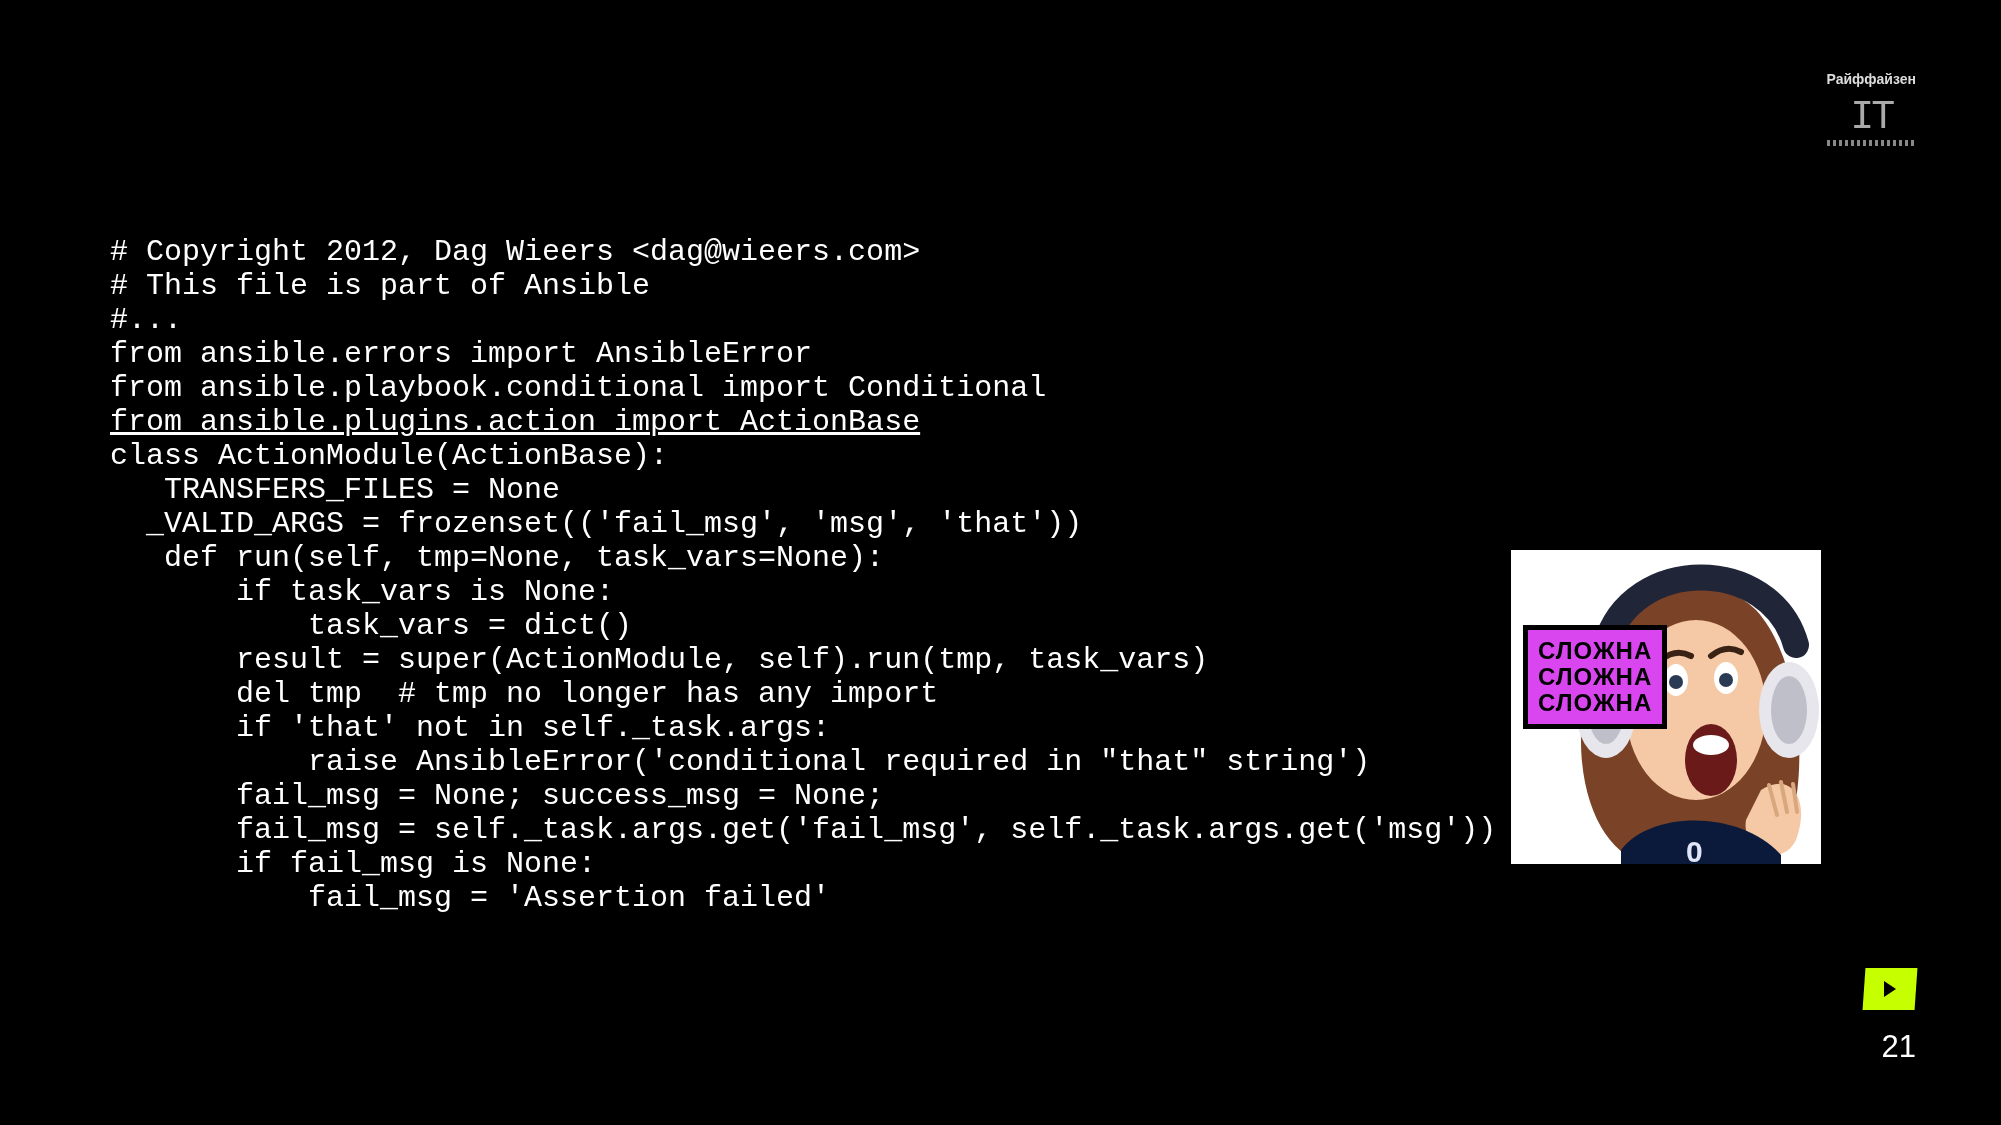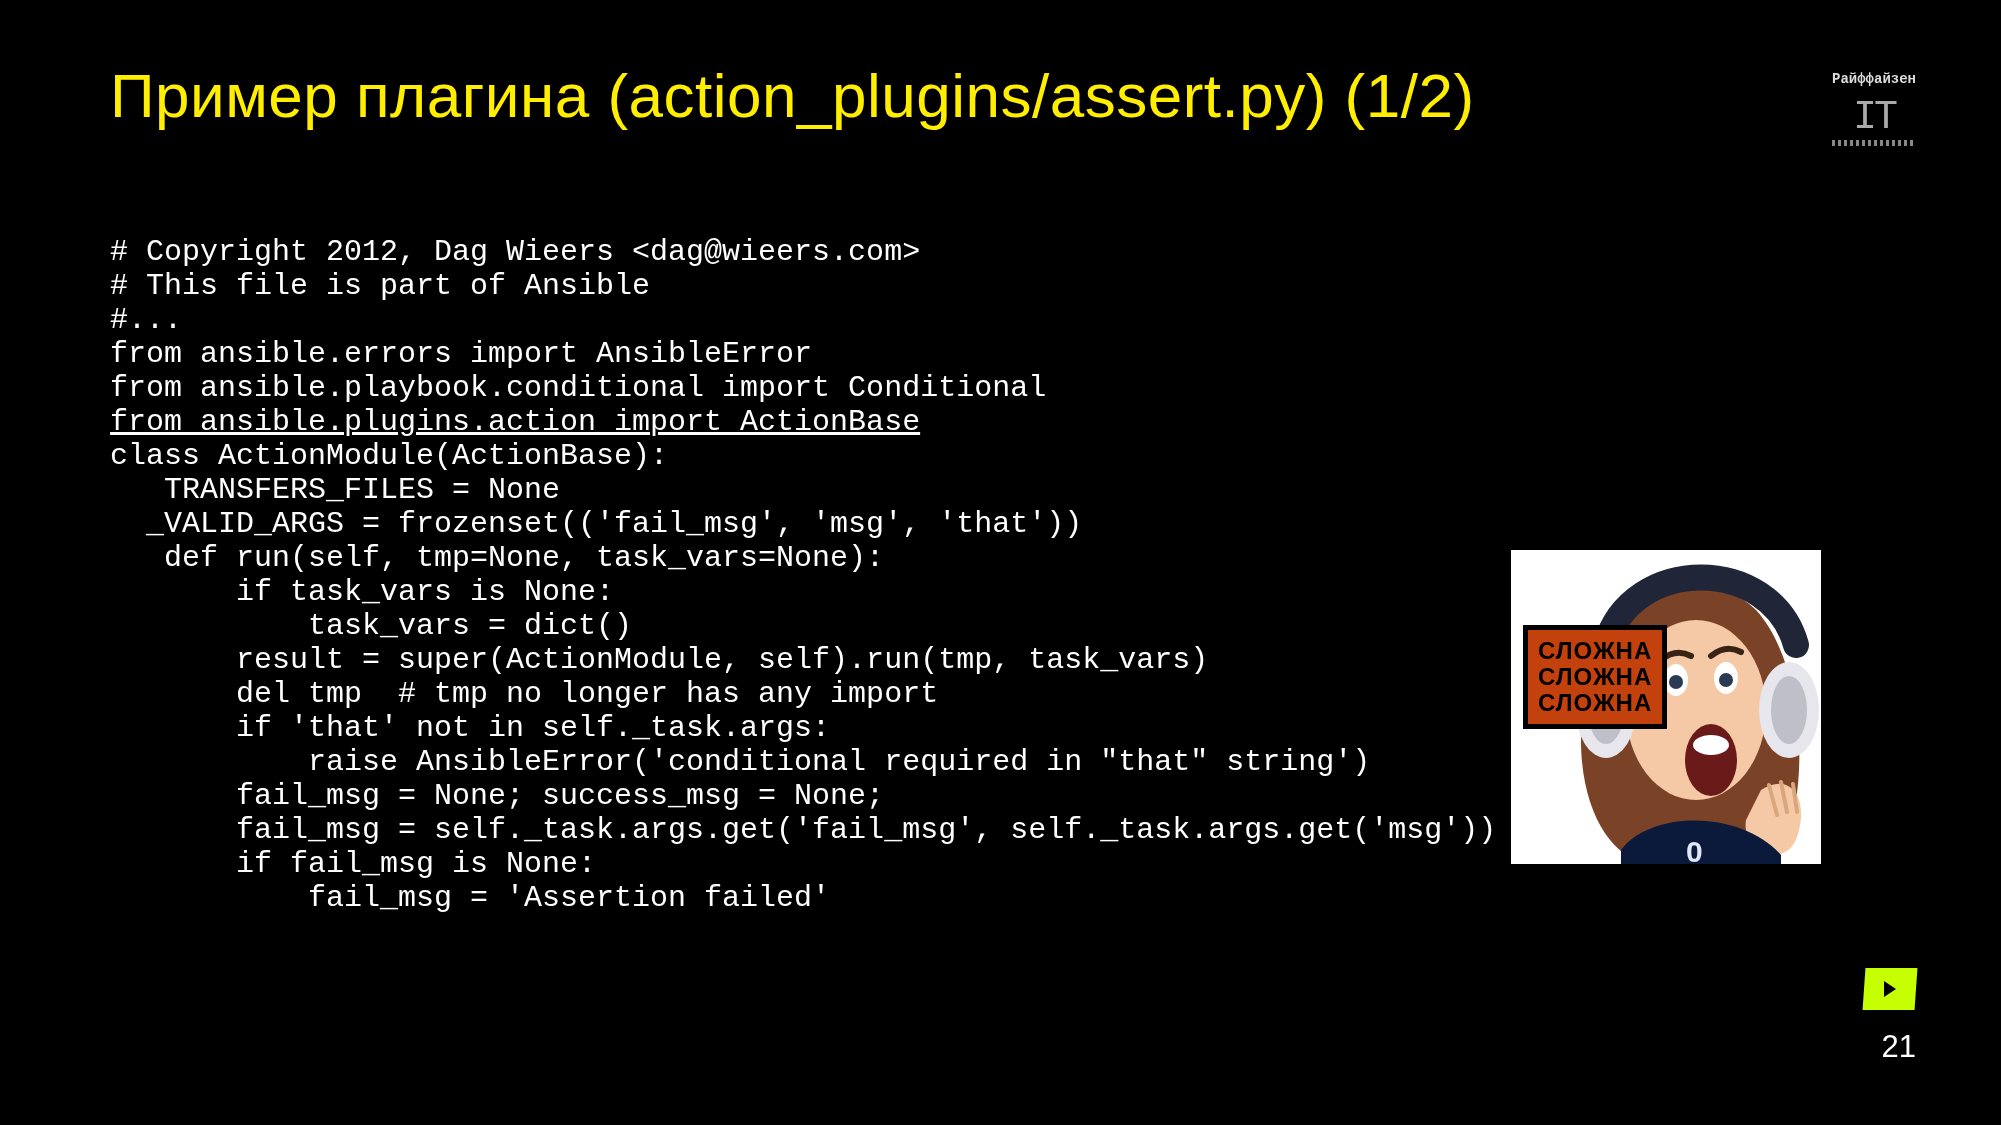--- a/index.html
+++ b/index.html
@@ -30,21 +30,21 @@
   }
   .brand {
     position: absolute;
     top: 72px;
     right: 85px;
     text-align: center;
     color: #ddd;
     font-size: 14px;
     line-height: 1;
   }
-  .brand-name { font-weight: 700; margin-bottom: 6px; font-family: Liberation Mono, monospace; }
+  .brand-name { font-weight: 700; margin-bottom: 6px; }
   .brand-it {
     margin-top: 12px;
     font-family: "Courier New", monospace;
     font-size: 40px;
     color: #aaa;
     letter-spacing: -3px;
     position: relative;
   }
   .brand-it::after {
     content: "";
@@ -100,35 +100,34 @@
     background: #fff;
     color: #000;
     box-sizing: border-box;
     overflow: hidden;
   }
   .meme .bubble {
     position: absolute;
     top: 75px;
     left: 12px;
     border: 5px solid #000;
-    background: #c2410c;
+    background: #d946ef;
     padding: 8px 10px;
     font-weight: 900;
     font-size: 24px;
     line-height: 26px;
     letter-spacing: 1px;
   }
   .meme svg { position: absolute; top: 0; left: 0; }
 </style>
 </head>
 <body>
 
 <div class="slide">
 
-  <div class="title">Пример плагина (action_plugins/assert.py) (1/2)</div>
 
   <div class="brand">
     <div class="brand-name">Райффайзен</div>
     <div class="brand-it">IT</div>
   </div>
 
   <div class="code"><span># Copyright 2012, Dag Wieers &lt;dag@wieers.com&gt;</span>
 <span># This file is part of Ansible</span>
 <span>#...</span>
 <span>from ansible.errors import AnsibleError</span>

